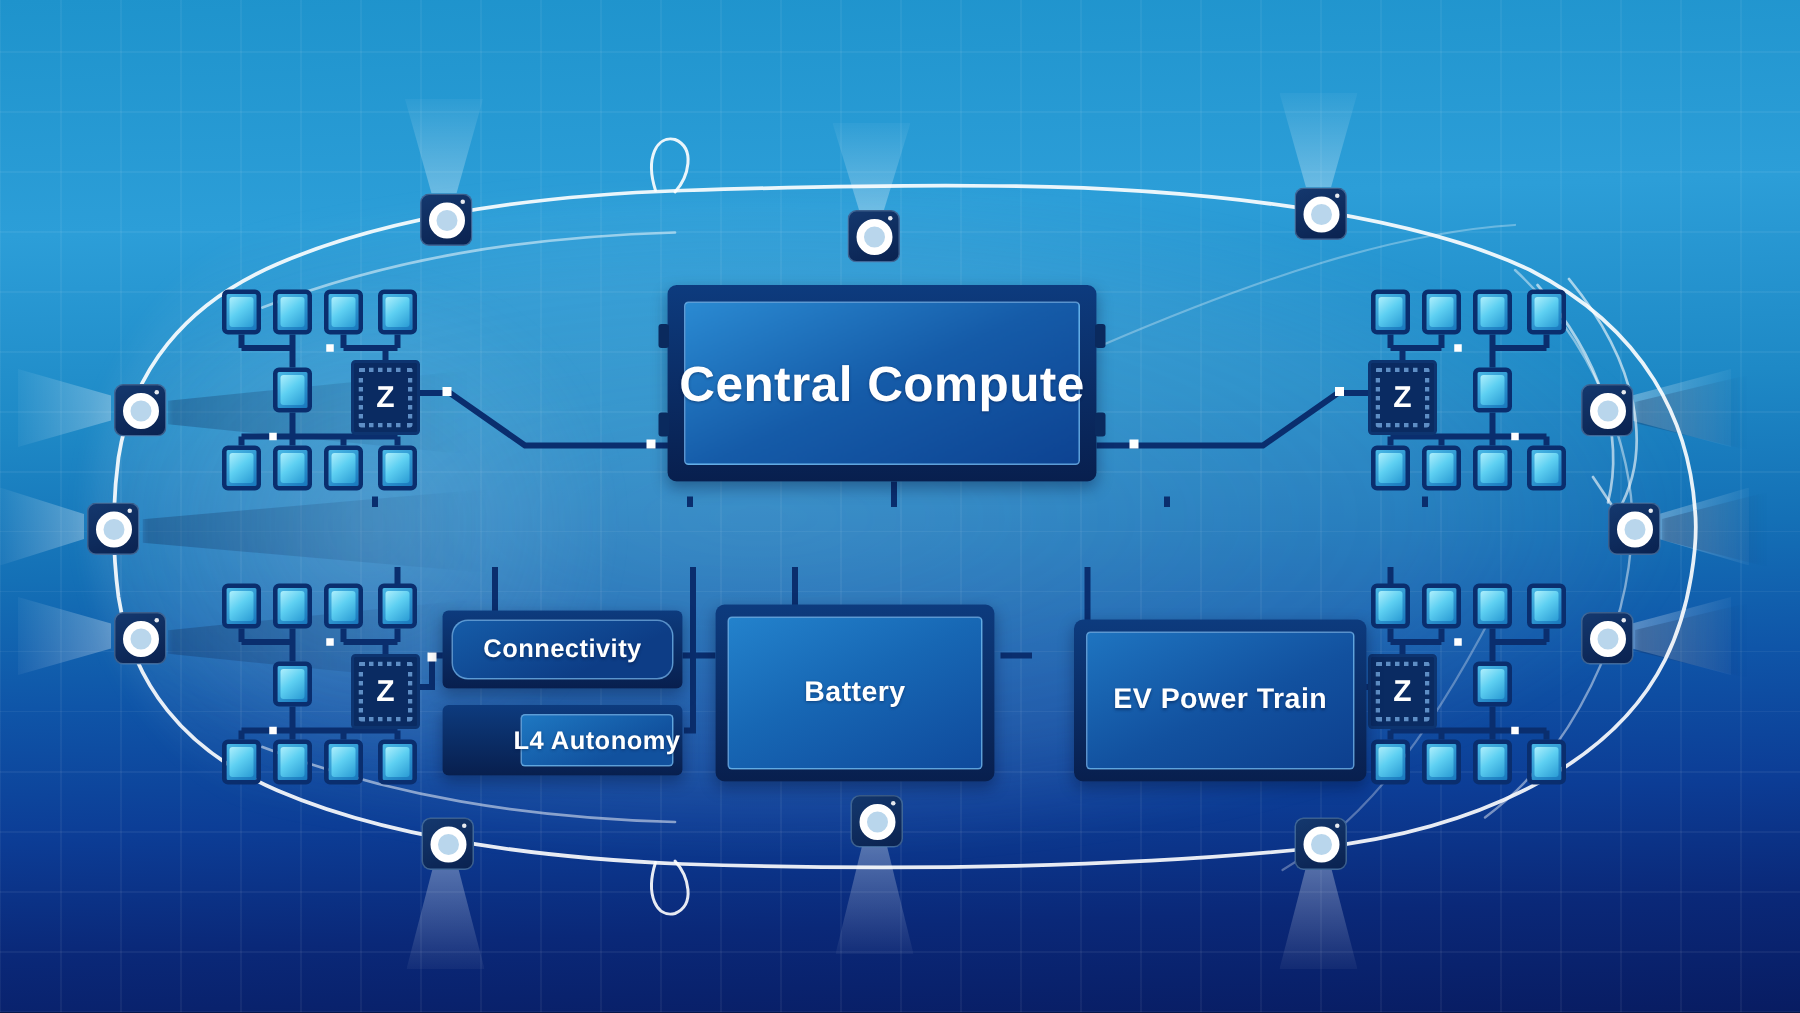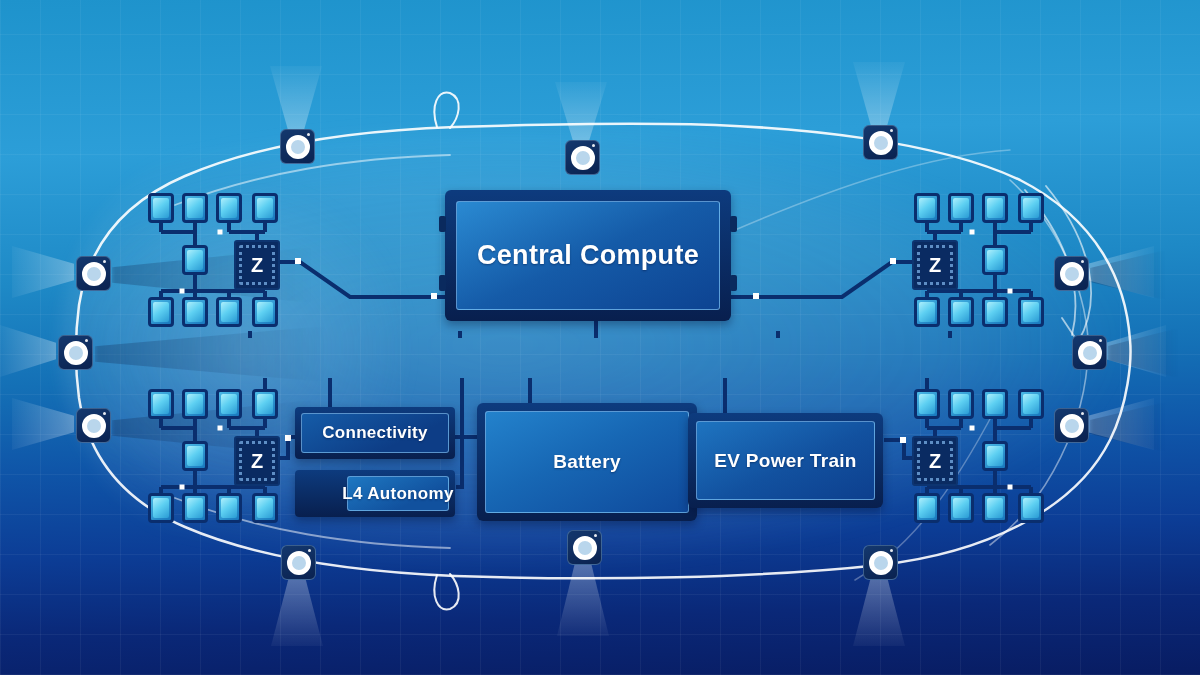--- a/index.html
+++ b/index.html
@@ -42,34 +42,34 @@
   .cam::before{content:"";width:14px;height:14px;border-radius:50%;border:5px solid #ffffff;background:#b9d6ec;}
   .cam::after{content:"";position:absolute;top:3px;right:4px;width:3px;height:3px;border-radius:50%;background:rgba(255,255,255,.9);}
   
   .frame{position:absolute;background:linear-gradient(180deg,#0d3b7e,#081f4e);border-radius:6px;
     box-shadow:0 4px 10px rgba(0,10,40,.35);}
   .panel{position:absolute;border:1px solid rgba(140,200,245,.6);border-radius:3px;
     display:flex;align-items:center;justify-content:center;}
   .box-label{color:#fff;font-weight:bold;letter-spacing:.3px;text-shadow:0 1px 2px rgba(0,20,60,.45);white-space:nowrap;}
   .cc{left:445px;top:190px;width:286px;height:131px;}
   .cc-panel{inset:11px;background:linear-gradient(155deg,#2a8ad2 0%,#155ba8 50%,#0d4392 100%);}
-  .cc-label{font-size:27px;}
+  .cc-label{font-size:33px;}
   .tab{position:absolute;width:7px;height:16px;background:#0a2a5e;border-radius:2px;}
   .eth{left:190px;top:337px;width:822px;height:42px;border-radius:4px;}
   .eth-panel{top:5px;bottom:5px;left:22px;right:22px;
     background:linear-gradient(90deg,#11457e 0%,#2e96d4 18%,#2288cc 55%,#15589e 85%,#0d3a76 100%);}
   .eth-label{font-size:19px;}
   .conn{left:295px;top:407px;width:160px;height:52px;border-radius:4px;}
-  .conn-panel{inset:6px;background:linear-gradient(155deg,#155ca8 0%,#0d3d86 70%);}
+  .conn-panel{inset:6px;background:linear-gradient(155deg,#155ca8 0%,#0d3d86 70%);border-radius:11px;}
   .l4{left:295px;top:470px;width:160px;height:47px;border-radius:4px;}
   .l4-panel{inset:6px;background:linear-gradient(155deg,#1e78c2 0%,#11519e 70%);margin-left:46px;}
   .sm-label{font-size:17px;}
-  .bat{left:477px;top:403px;width:220px;height:118px;}
+  .bat{left:477px;top:403px;width:186px;height:118px;}
   .bat-panel{inset:8px;background:linear-gradient(155deg,#2382cc 0%,#1767b4 45%,#0f4a9c 100%);}
-  .evpt{left:688px;top:413px;width:195px;height:95px;}
+  .evpt{left:716px;top:413px;width:195px;height:108px;}
   .evpt-panel{inset:8px;background:linear-gradient(155deg,#1e74c0 0%,#12519f 55%,#0d3f8e 100%);}
   .md-label{font-size:19px;}
 </style>
 </head>
 <body>
 
 <div class="scene">
 
   <div class="grid"></div>
   <div class="car-glow"></div>

